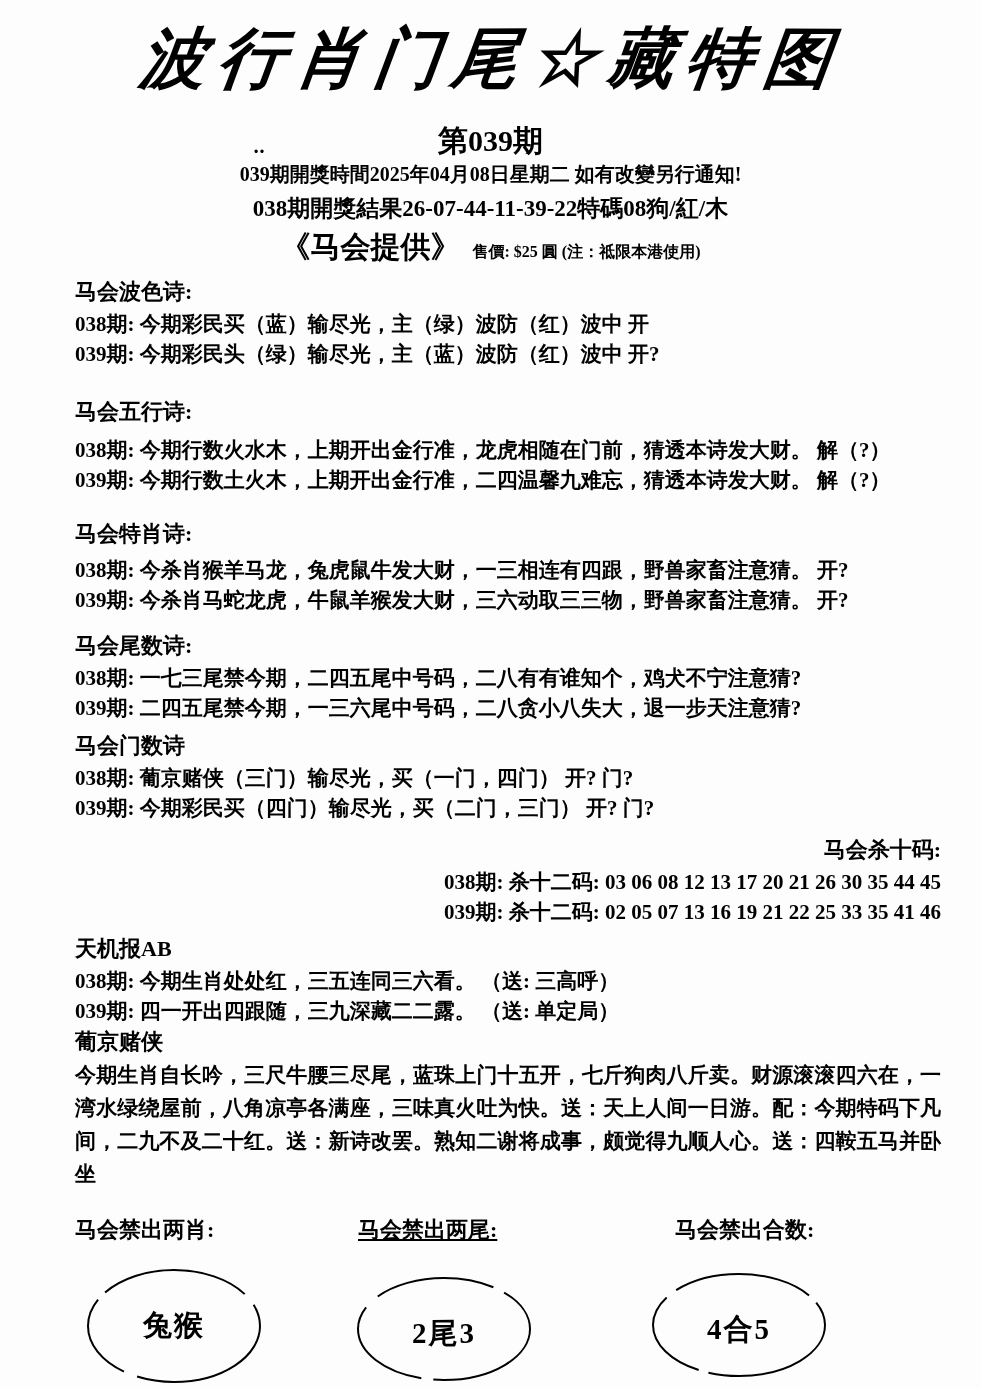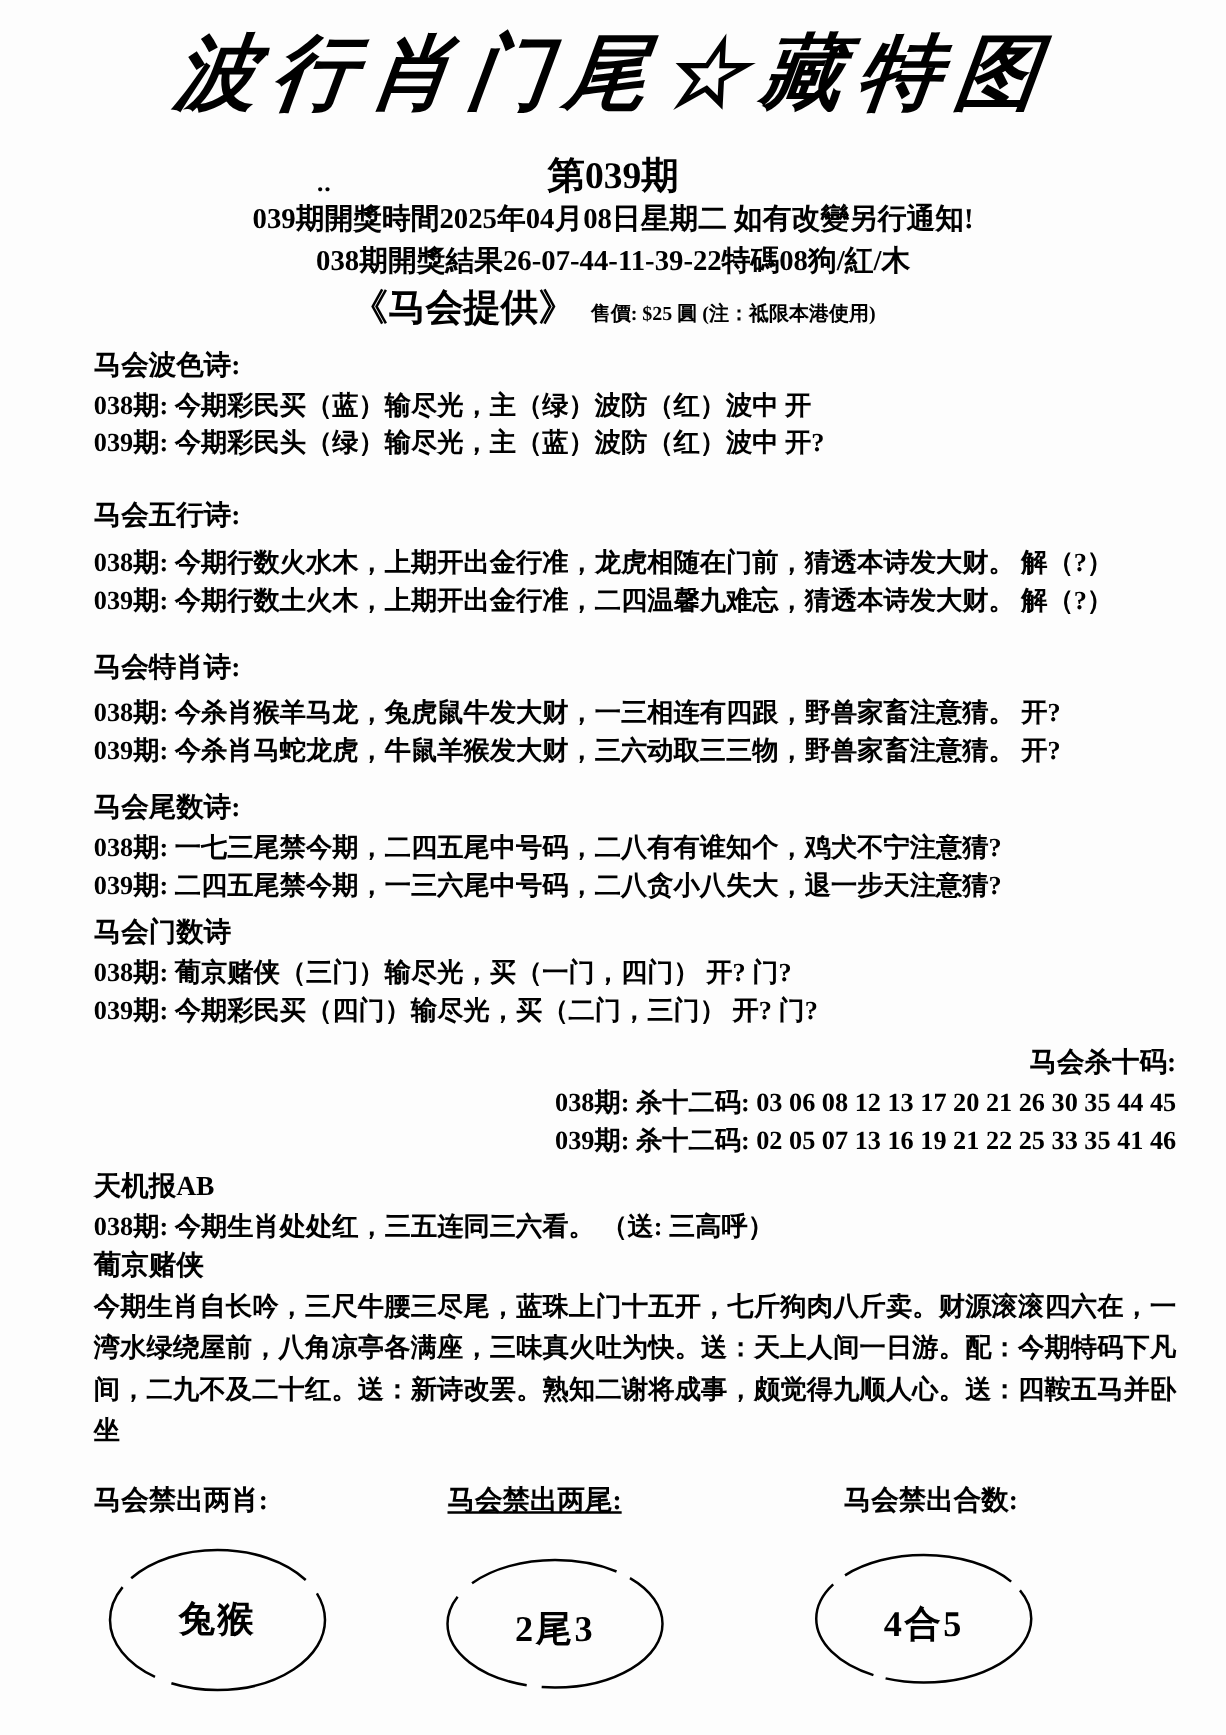--- a/index.html
+++ b/index.html
@@ -19,21 +19,21 @@
     font-size:66px;font-weight:900;font-style:italic;
     letter-spacing:12px;
     transform:skewX(-7deg);
     white-space:nowrap;
   }
   .issue-row{position:relative;text-align:center;font-size:30px;line-height:34px;margin-top:2px;}
   .issue-dots{
     position:absolute;left:253px;top:6px;
     font-size:18px;letter-spacing:2px;font-weight:900;
   }
-  .center-line{ text-align:center;font-size:23px;line-height:33px;}
+  .center-line{ text-align:center;font-size:20px;line-height:33px;}
   .result-line{ text-align:center;font-size:23px;line-height:35px;}
   .provider-row{text-align:center;margin-top:2px;line-height:38px;white-space:nowrap;}
   .provider-name{font-size:30px;font-weight:900;}
   .price-note{font-size:16px;margin-left:8px;}
 
   
   .sections{padding:8px 40px 0 75px;}
   .section{margin:0;}
   .sec-title{font-size:22px;line-height:26px;margin-bottom:4px;}
   .sec-line{font-size:21px;line-height:30px;white-space:nowrap;}
@@ -120,20 +120,21 @@
 
     <div class="section s5">
       <div class="sec-title">马会杀十码:</div>
       <div class="sec-line">038期: 杀十二码: 03 06 08 12 13 17 20 21 26 30 35 44 45</div>
       <div class="sec-line">039期: 杀十二码: 02 05 07 13 16 19 21 22 25 33 35 41 46</div>
     </div>
 
     <div class="section s6">
       <div class="sec-title">天机报AB</div>
       <div class="sec-line">038期: 今期生肖处处红，三五连同三六看。 （送: 三高呼）</div>
+      <div class="sec-line">039期: 四一开出四跟随，三九深藏二二露。 （送: 单定局）</div>
     </div>
 
     <div class="section s7">
       <div class="sec-title">葡京赌侠</div>
       <div class="paragraph">今期生肖自长吟，三尺牛腰三尽尾，蓝珠上门十五开，七斤狗肉八斤卖。财源滚滚四六在，一湾水绿绕屋前，八角凉亭各满座，三味真火吐为快。送：天上人间一日游。配：今期特码下凡间，二九不及二十红。送：新诗改罢。熟知二谢将成事，颇觉得九顺人心。送：四鞍五马并卧坐</div>
     </div>
 
   </div>
 
   <div class="forbidden">

